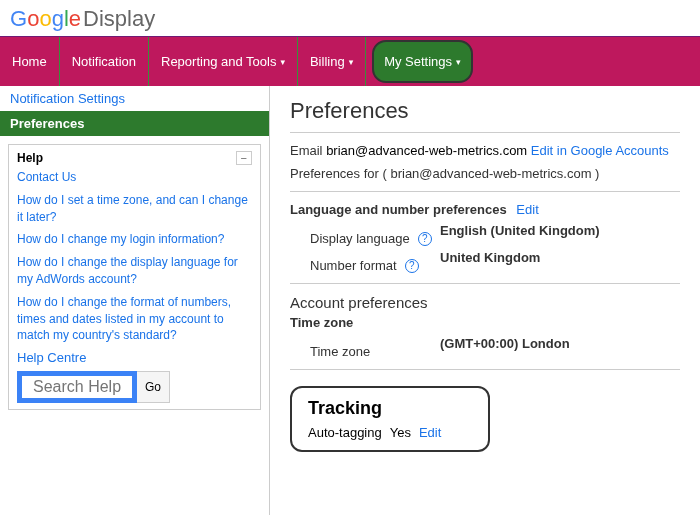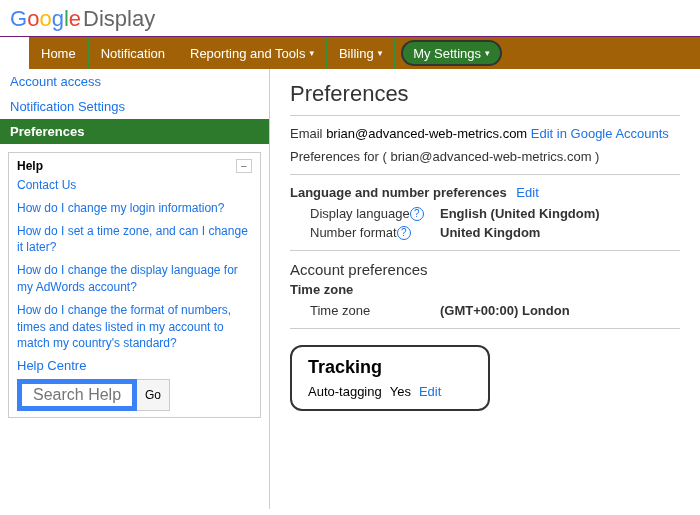--- a/index.html
+++ b/index.html
@@ -10,21 +10,21 @@
     #logo { font-size: 22px; font-weight: normal; }
     #logo .g { color: #4285F4; }
     #logo .o1 { color: #EA4335; }
     #logo .o2 { color: #FBBC05; }
     #logo .g2 { color: #4285F4; }
     #logo .l { color: #34A853; }
     #logo .e { color: #EA4335; }
     #logo-adwords { font-size: 22px; color: #666; font-weight: normal; margin-left: 2px; }
 
     
-    #navbar { background: #a16207; display: flex; align-items: stretch; height: 32px; margin-left: 29px; }
+    #navbar { background: #be185d; display: flex; align-items: stretch; height: 49px; }
     .nav-item { color: #fff; padding: 0 12px; display: flex; align-items: center; font-size: 13px; cursor: pointer; white-space: nowrap; border-right: 1px solid #3a8f3a; }
     .nav-item .arrow { font-size: 9px; margin-left: 4px; }
     .nav-item-myaccount { border: 2px solid #333; border-radius: 14px; margin: 3px 6px; padding: 0 10px; background: #2d7a2d; }
 
     
     #main { display: flex; height: calc(515px - 75px); }
 
     
     #sidebar { width: 270px; min-width: 270px; border-right: 1px solid #ccc; padding: 0; background: #fff; }
     .sidebar-link { display: block; padding: 5px 10px; color: #1a73e8; text-decoration: none; font-size: 13px; cursor: pointer; }
@@ -45,21 +45,21 @@
     #content { flex: 1; padding: 12px 20px; overflow-y: auto; }
     #page-title { font-size: 22px; font-weight: normal; color: #333; margin-bottom: 10px; border-bottom: 1px solid #ccc; padding-bottom: 8px; }
     .content-row { margin-bottom: 8px; font-size: 13px; }
     .content-row .label { color: #333; }
     .content-row .value { color: #1a73e8; cursor: pointer; }
     .section-title { font-size: 15px; font-weight: normal; color: #333; margin: 10px 0 4px 0; }
     .pref-for { font-size: 13px; color: #333; margin-bottom: 10px; }
     .subsection-title { font-weight: bold; font-size: 13px; color: #333; margin-bottom: 6px; }
     .subsection-title .edit-link { color: #1a73e8; font-weight: normal; cursor: pointer; margin-left: 6px; }
     .detail-row { display: flex; margin-bottom: 4px; font-size: 13px; padding-left: 20px; }
-    .detail-label { color: #333; width: 130px; display: flex; align-items: center; gap: 0; }
+    .detail-label { color: #333; width: 130px; display: flex; align-items: center; gap: 8px; margin-top: 8px; }
     .detail-value { font-weight: bold; color: #333; }
     .question-icon { color: #1a73e8; cursor: pointer; font-size: 12px; border: 1px solid #1a73e8; border-radius: 50%; width: 14px; height: 14px; display: inline-flex; align-items: center; justify-content: center; font-size: 10px; }
     .section-divider { border: none; border-top: 1px solid #ccc; margin: 10px 0; }
     .tracking-box { border: 2px solid #333; border-radius: 12px; padding: 10px 16px; display: inline-block; margin-top: 6px; min-width: 200px; }
     .tracking-title { font-weight: bold; font-size: 18px; margin-bottom: 6px; }
     .tracking-row { font-size: 13px; display: flex; align-items: center; gap: 4px; }
     .tracking-row .edit-link { color: #1a73e8; cursor: pointer; }
   </style>
 </head>
 <body>
@@ -84,32 +84,31 @@
   </div>
   <div class="nav-item nav-item-myaccount">
     <span>My Settings</span>
     <span class="arrow">▾</span>
   </div>
 </div>
 
 <div id="main">
 
   <div id="sidebar">
-    <a class="sidebar-link">Account access</a>
     <a class="sidebar-link">Notification Settings</a>
     <div class="sidebar-active">Preferences</div>
 
     <div id="help-section">
       <div id="help-header">
         <span id="help-title">Help</span>
         <span id="help-collapse">−</span>
       </div>
       <a class="help-link">Contact Us</a>
+      <a class="help-link">How do I set a time zone, and can I change it later?</a>
       <a class="help-link">How do I change my login information?</a>
-      <a class="help-link">How do I set a time zone, and can I change it later?</a>
       <a class="help-link">How do I change the display language for my AdWords account?</a>
       <a class="help-link">How do I change the format of numbers, times and dates listed in my account to match my country's standard?</a>
       <a class="help-centre-link">Help Centre</a>
       <div id="search-help">
         <input type="text" placeholder="Search Help Centre" style="">
         <button>Go</button>
       </div>
     </div>
   </div>
 

